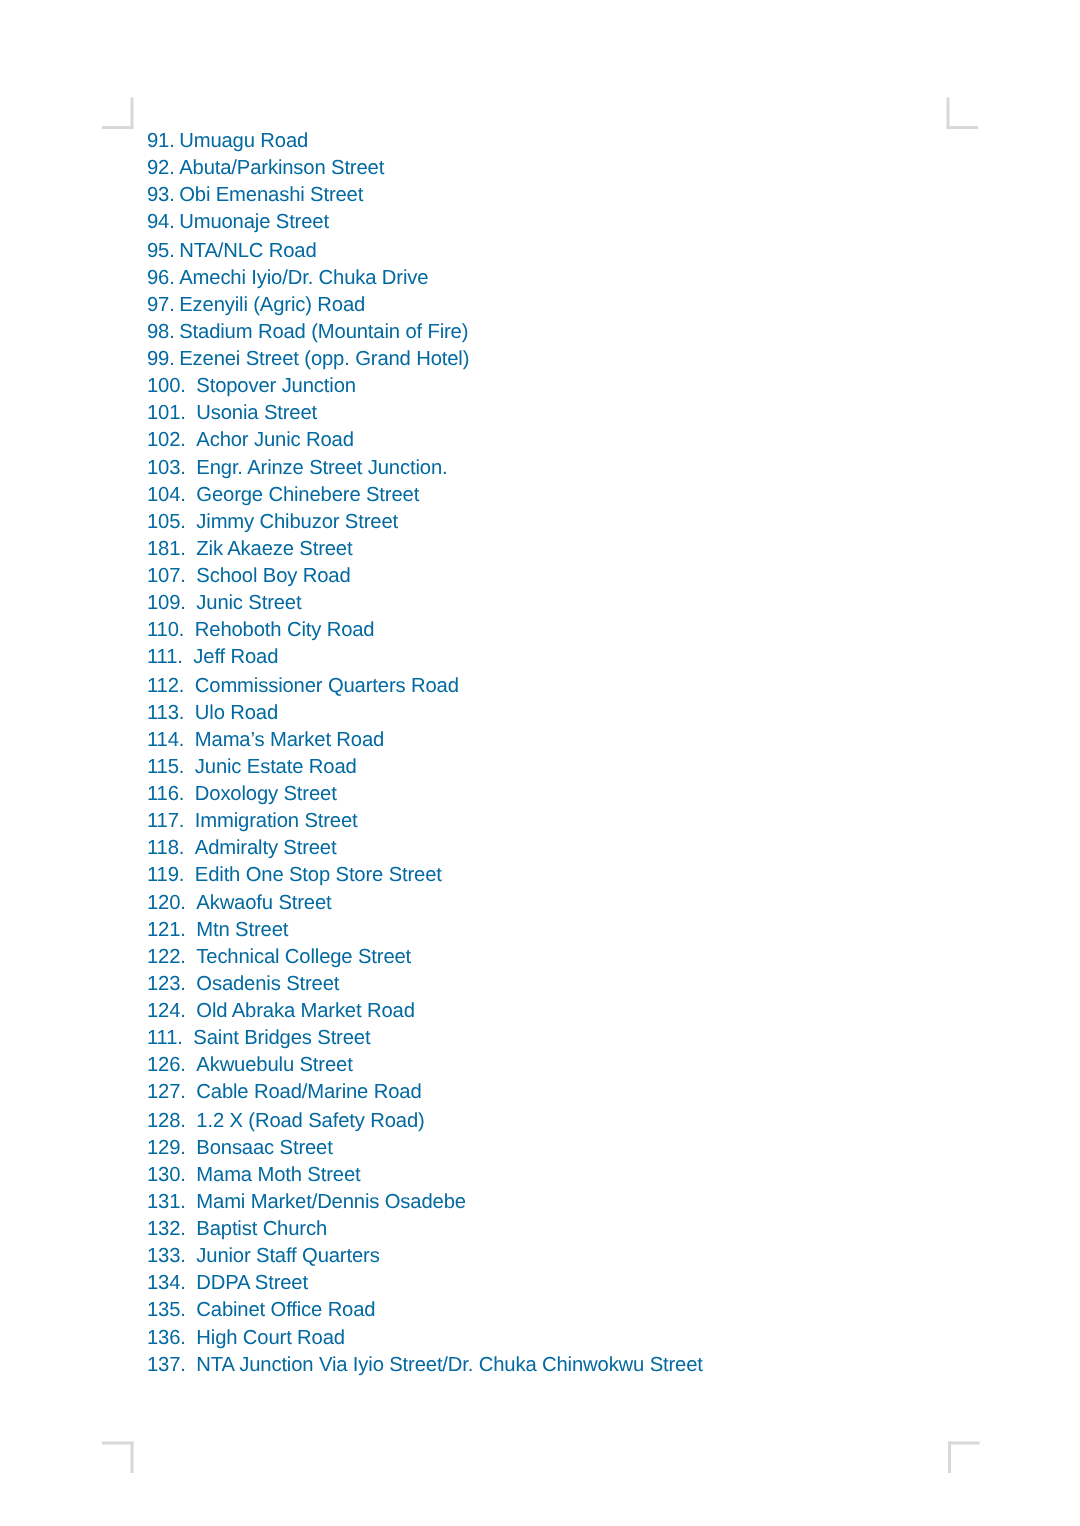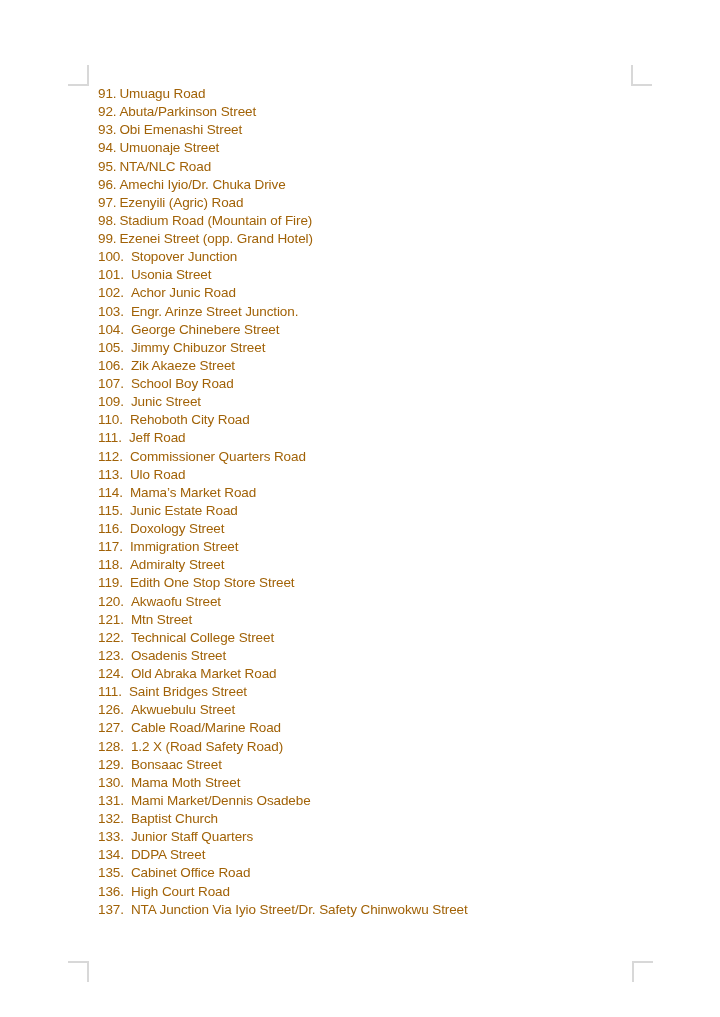--- a/index.html
+++ b/index.html
@@ -27,21 +27,21 @@
   }
   .corner.tl { left: 68px;  top: 65px;  border-right: 2px solid #d8d8d8; border-bottom: 2px solid #d8d8d8; }
   .corner.tr { left: 631px; top: 65px;  border-left:  2px solid #d8d8d8; border-bottom: 2px solid #d8d8d8; }
   .corner.bl { left: 68px;  top: 961px; border-right: 2px solid #d8d8d8; border-top:    2px solid #d8d8d8; }
   .corner.br { left: 632px; top: 961px; border-left:  2px solid #d8d8d8; border-top:    2px solid #d8d8d8; }
 
   .street-list {
     position: absolute;
     left: 98px;
     top: 85px;
-    color: #a16207;
+    color: #0369a1;
     font-size: 13.5px;
     line-height: 18.13px;
     letter-spacing: -0.1px;
   }
   .row { white-space: nowrap; }
   .row .label { margin-left: 3px; }
   .row .label.wide { margin-left: 7px; text-align: center; }
 </style>
 </head>
 <body>
@@ -61,21 +61,21 @@
       <div class="row"><span class="num">96.</span><span class="label">Amechi Iyio/Dr. Chuka Drive</span></div>
       <div class="row"><span class="num">97.</span><span class="label">Ezenyili (Agric) Road</span></div>
       <div class="row"><span class="num">98.</span><span class="label">Stadium Road (Mountain of Fire)</span></div>
       <div class="row"><span class="num">99.</span><span class="label">Ezenei Street (opp. Grand Hotel)</span></div>
       <div class="row"><span class="num">100.</span><span class="label wide">Stopover Junction</span></div>
       <div class="row"><span class="num">101.</span><span class="label wide">Usonia Street</span></div>
       <div class="row"><span class="num">102.</span><span class="label wide">Achor Junic Road</span></div>
       <div class="row"><span class="num">103.</span><span class="label wide">Engr. Arinze Street Junction.</span></div>
       <div class="row"><span class="num">104.</span><span class="label wide">George Chinebere Street</span></div>
       <div class="row"><span class="num">105.</span><span class="label wide">Jimmy Chibuzor Street</span></div>
-      <div class="row"><span class="num">106.</span><span class="label wide">Zik Akaeze Street</span></div>
+      <div class="row"><span class="num">181.</span><span class="label wide">Zik Akaeze Street</span></div>
       <div class="row"><span class="num">107.</span><span class="label wide">School Boy Road</span></div>
       <div class="row"><span class="num">109.</span><span class="label wide">Junic Street</span></div>
       <div class="row"><span class="num">110.</span><span class="label wide">Rehoboth City Road</span></div>
       <div class="row"><span class="num">111.</span><span class="label wide">Jeff Road</span></div>
       <div class="row"><span class="num">112.</span><span class="label wide">Commissioner Quarters Road</span></div>
       <div class="row"><span class="num">113.</span><span class="label wide">Ulo Road</span></div>
       <div class="row"><span class="num">114.</span><span class="label wide">Mama’s Market Road</span></div>
       <div class="row"><span class="num">115.</span><span class="label wide">Junic Estate Road</span></div>
       <div class="row"><span class="num">116.</span><span class="label wide">Doxology Street</span></div>
       <div class="row"><span class="num">117.</span><span class="label wide">Immigration Street</span></div>
@@ -91,15 +91,15 @@
       <div class="row"><span class="num">127.</span><span class="label wide">Cable Road/Marine Road</span></div>
       <div class="row"><span class="num">128.</span><span class="label wide">1.2 X (Road Safety Road)</span></div>
       <div class="row"><span class="num">129.</span><span class="label wide">Bonsaac Street</span></div>
       <div class="row"><span class="num">130.</span><span class="label wide">Mama Moth Street</span></div>
       <div class="row"><span class="num">131.</span><span class="label wide">Mami Market/Dennis Osadebe</span></div>
       <div class="row"><span class="num">132.</span><span class="label wide">Baptist Church</span></div>
       <div class="row"><span class="num">133.</span><span class="label wide">Junior Staff Quarters</span></div>
       <div class="row"><span class="num">134.</span><span class="label wide">DDPA Street</span></div>
       <div class="row"><span class="num">135.</span><span class="label wide">Cabinet Office Road</span></div>
       <div class="row"><span class="num">136.</span><span class="label wide">High Court Road</span></div>
-      <div class="row"><span class="num">137.</span><span class="label wide">NTA Junction Via Iyio Street/Dr. Safety Chinwokwu Street</span></div>
+      <div class="row"><span class="num">137.</span><span class="label wide">NTA Junction Via Iyio Street/Dr. Chuka Chinwokwu Street</span></div>
     </div>
 </div>
 
 </body></html>

